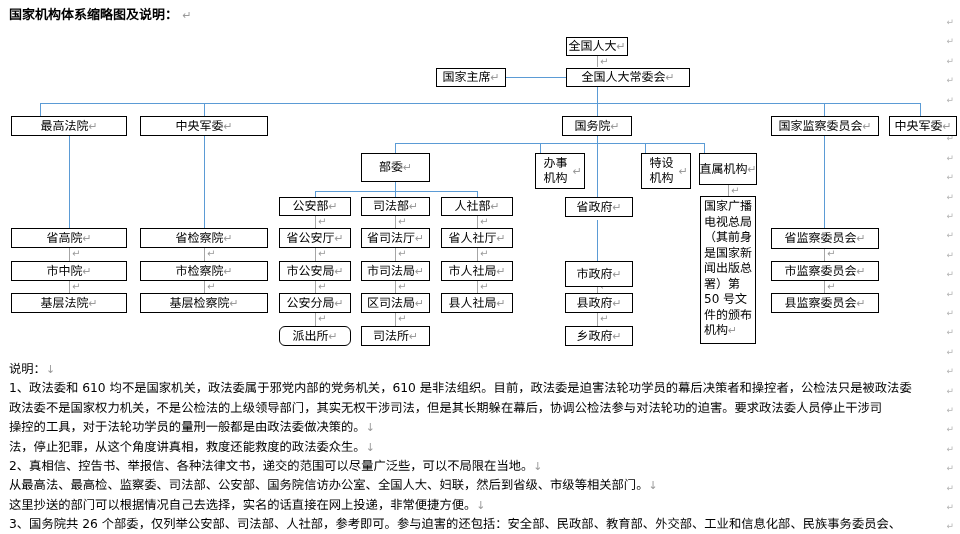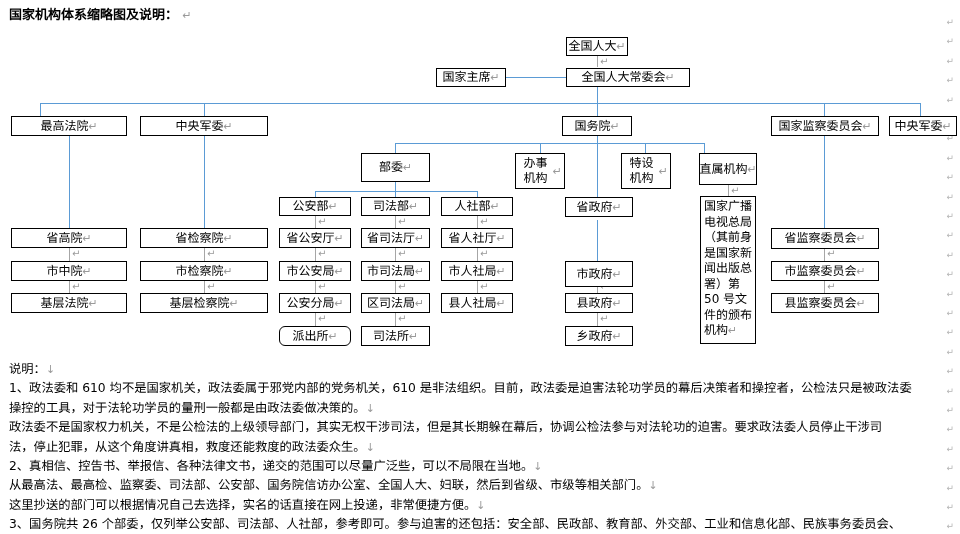--- a/index.html
+++ b/index.html
@@ -46,20 +46,21 @@
     text-align:left;
     white-space:normal;
     padding:2px 3px;
     line-height:15.5px;
     letter-spacing:0px;
   }
   .node.wrap2{
     white-space:normal;
     line-height:15px;
     display:flex;
+    margin-left:20px;
   }
 
   
   .lnk{position:absolute;background:#5b9bd5;z-index:1;}
   .lnk.v{width:1px;}
   .lnk.h{height:1px;}
   .gl{position:absolute;background:#a6a6a6;z-index:1;}
   .gl.v{width:1px;}
   .pil{
     position:absolute;color:#9a9a9a;font-size:10px;line-height:10px;z-index:2;
@@ -371,22 +372,22 @@
   <div class="node" style="left:565px;top:326px;width:68px;height:20px;">
     <span class="lbl">乡政府</span>
       <span class="mark">↵</span>
   </div>
 
   <div class="notes">
     <p>
       <span>说明：</span><span class="mark-lf">↓</span>
     </p>
     <p><span>1、政法委和 610 均不是国家机关，政法委属于邪党内部的党务机关，610 是非法组织。目前，政法委是迫害法轮功学员的幕后决策者和操控者，公检法只是被政法委</span></p>
+    <p><span>政法委不是国家权力机关，不是公检法的上级领导部门，其实无权干涉司法，但是其长期躲在幕后，协调公检法参与对法轮功的迫害。要求政法委人员停止干涉司</span></p>
     <p><span>操控的工具，对于法轮功学员的量刑一般都是由政法委做决策的。</span><span class="mark-lf">↓</span></p>
-    <p><span>政法委不是国家权力机关，不是公检法的上级领导部门，其实无权干涉司法，但是其长期躲在幕后，协调公检法参与对法轮功的迫害。要求政法委人员停止干涉司</span></p>
     <p><span>法，停止犯罪，从这个角度讲真相，救度还能救度的政法委众生。</span><span class="mark-lf">↓</span></p>
     <p><span>2、真相信、控告书、举报信、各种法律文书，递交的范围可以尽量广泛些，可以不局限在当地。</span><span class="mark-lf">↓</span></p>
     <p><span>从最高法、最高检、监察委、司法部、公安部、国务院信访办公室、全国人大、妇联，然后到省级、市级等相关部门。</span><span class="mark-lf">↓</span></p>
     <p><span>这里抄送的部门可以根据情况自己去选择，实名的话直接在网上投递，非常便捷方便。</span><span class="mark-lf">↓</span></p>
     <p><span>3、国务院共 26 个部委，仅列举公安部、司法部、人社部，参考即可。参与迫害的还包括：安全部、民政部、教育部、外交部、工业和信息化部、民族事务委员会、</span></p>
 
   </div>
 
   <div class="rail">
       <span style="top: 18px;">↵</span>

